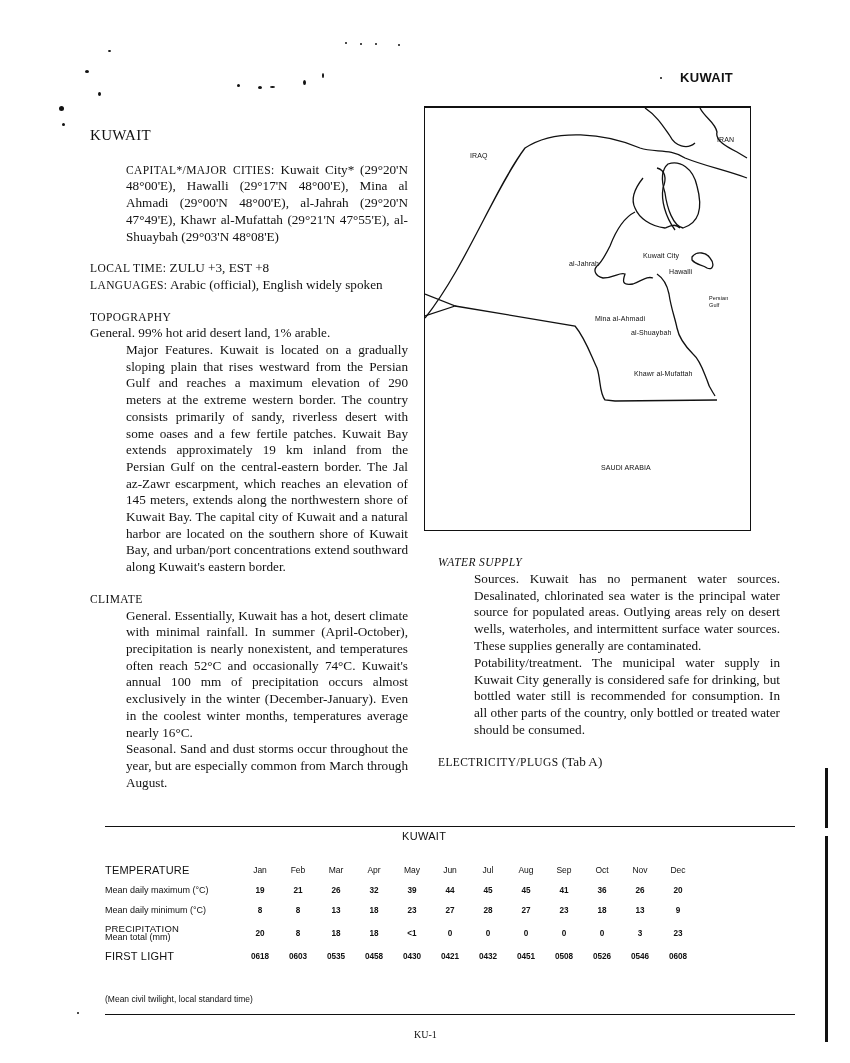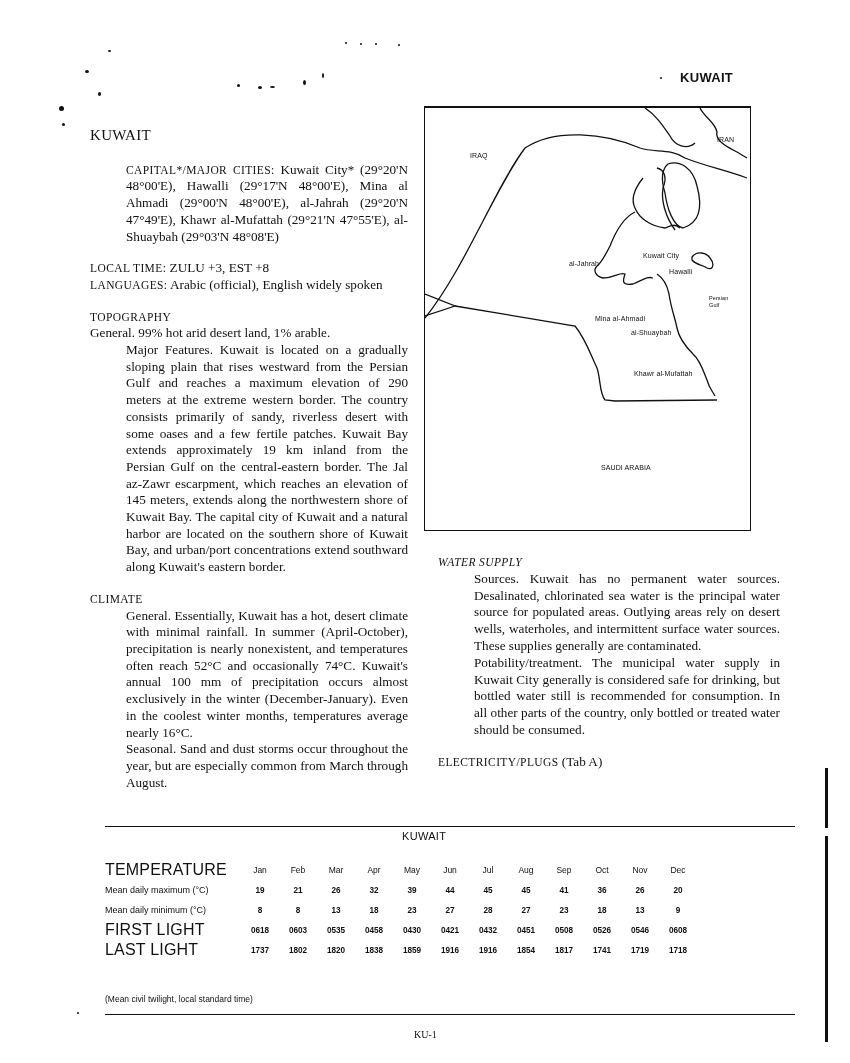--- a/index.html
+++ b/index.html
@@ -35,21 +35,21 @@
     .rule { position: absolute; height: 0; border-top: 1.5px solid #111; }
     .table-wrap {
       left: 105px; top: 830px; width: 690px;
       font-family: "Liberation Sans", "DejaVu Sans", sans-serif;
     }
     .table-title { position: absolute; left: 297px; top: 0; font-size: 11px; letter-spacing: 0.3px; }
     table.climate { position: absolute; left: 0; top: 30px; border-collapse: collapse; font-size: 8.2px; }
     table.climate td, table.climate th { padding: 0; height: 20px; font-weight: normal; }
     table.climate th { text-align: center; font-size: 8.5px; }
     table.climate .rowlabel { width: 136px; text-align: left; font-size: 9px; white-space: nowrap; }
-    table.climate .sectionlabel { font-size: 16px; letter-spacing: 0.2px; }
+    table.climate .sectionlabel { font-size: 11px; letter-spacing: 0.2px; }
     table.climate td.num { width: 38px; text-align: center; font-weight: bold; }
     .prec-label { line-height: 9px; }
     .footnote { left: 105px; top: 994px; font-family: "Liberation Sans", "DejaVu Sans", sans-serif; font-size: 8.5px; }
     .page-number { left: 414px; top: 1029px; font-size: 10px; }
     .right-bar { left: 825px; width: 0; border-left: 3px solid #111; }
     .speck { position: absolute; background: #111; border-radius: 50%; }
   </style>
 </head>
 <body>
 
@@ -181,49 +181,52 @@
       <td class="num">18</td>
       <td class="num">23</td>
       <td class="num">27</td>
       <td class="num">28</td>
       <td class="num">27</td>
       <td class="num">23</td>
       <td class="num">18</td>
       <td class="num">13</td>
       <td class="num">9</td>
     </tr>
+    <tr style="height:26px;">
+      <td class="rowlabel prec-label">
+        <div class="sectionlabel" style="font-size:9.5px;">PRECIPITATION</div>
+        <div>Mean total (mm)</div>
+      </td>
+      <td class="num">20</td>
+      <td class="num">8</td>
+      <td class="num">18</td>
+      <td class="num">18</td>
+      <td class="num">&lt;1</td>
+      <td class="num">0</td>
+      <td class="num">0</td>
+      <td class="num">0</td>
+      <td class="num">0</td>
+      <td class="num">0</td>
+      <td class="num">3</td>
+      <td class="num">23</td>
+    </tr>
     <tr>
       <td class="rowlabel sectionlabel">FIRST LIGHT</td>
       <td class="num">0618</td>
       <td class="num">0603</td>
       <td class="num">0535</td>
       <td class="num">0458</td>
       <td class="num">0430</td>
       <td class="num">0421</td>
       <td class="num">0432</td>
       <td class="num">0451</td>
       <td class="num">0508</td>
       <td class="num">0526</td>
       <td class="num">0546</td>
       <td class="num">0608</td>
     </tr>
-    <tr>
-      <td class="rowlabel sectionlabel">LAST LIGHT</td>
-      <td class="num">1737</td>
-      <td class="num">1802</td>
-      <td class="num">1820</td>
-      <td class="num">1838</td>
-      <td class="num">1859</td>
-      <td class="num">1916</td>
-      <td class="num">1916</td>
-      <td class="num">1854</td>
-      <td class="num">1817</td>
-      <td class="num">1741</td>
-      <td class="num">1719</td>
-      <td class="num">1718</td>
-    </tr>
   </tbody>
     </table>
 </div>
 
 <div class="abs footnote">(Mean civil twilight, local standard time)</div>
 
 <div class="abs page-number">KU-1</div>
 
 </body></html>

